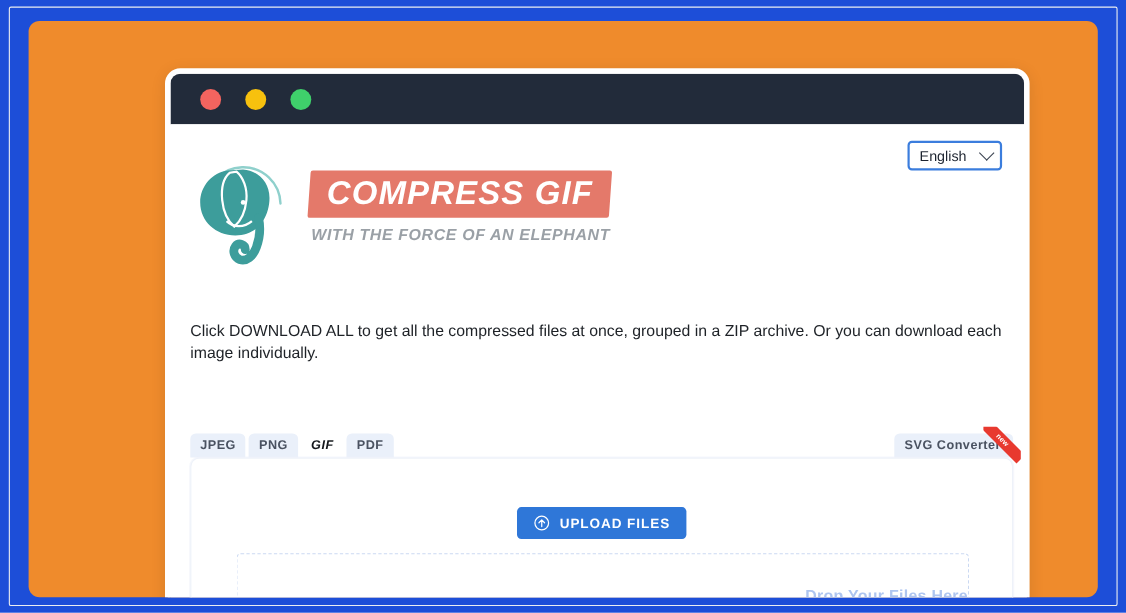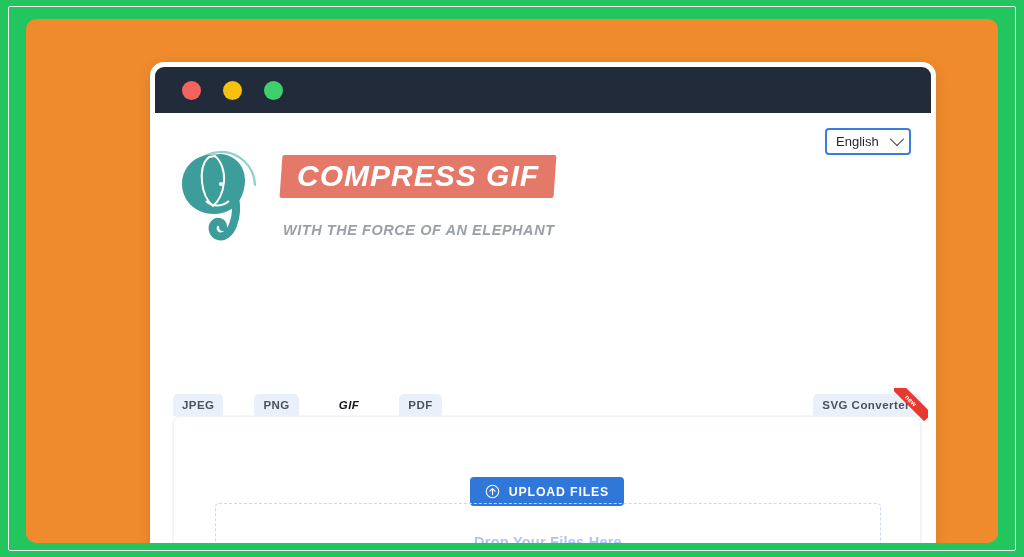--- a/index.html
+++ b/index.html
@@ -13,21 +13,21 @@
     overflow: hidden;
     font-family: "Liberation Sans", sans-serif;
     -webkit-font-smoothing: antialiased;
   }
 
   
   .page-root {
     position: absolute;
     left: 0; top: 0;
     width: 1024px; height: 557px;
-    background: #22c55e;
+    background: #1d4ed8;
   }
   .page-frame-line {
     position: absolute;
     left: 8px; top: 6px;
     width: 1008px; height: 545px;
     border: 1px solid #eceef1;
     border-radius: 2px;
     box-sizing: border-box;
   }
 
@@ -123,21 +123,21 @@
     display: block;
     transform: skewX(4deg);
     color: #ffffff;
     font-style: italic;
     font-weight: bold;
     font-size: 30px;
     letter-spacing: 1.0px;
     line-height: 1.06;
   }
   .brand-tagline {
-    margin-top: 24px;
+    margin-top: 8px;
     margin-left: 2px;
     color: #9aa0a6;
     font-style: italic;
     font-weight: bold;
     font-size: 14.5px;
     letter-spacing: 0.55px;
   }
 
   
   .desc-block {
@@ -154,21 +154,20 @@
   .desc-p:last-child { margin-bottom: 0; }
 
   
   .tabs-row {
     position: absolute;
     left: 18px; top: 281px;
     width: 748px;
     height: 22px;
     display: flex;
     align-items: flex-end;
-    gap: 28px;
   }
   .tab {
     font-size: 11.5px;
     font-weight: bold;
     letter-spacing: 0.45px;
     color: #4a5261;
     background: #eaf0fa;
     padding: 5px 9px 5px 9px;
     border-radius: 5px 5px 0 0;
     margin-right: 3px;
@@ -235,40 +234,39 @@
     gap: 9px;
     border: none;
     border-radius: 4px;
     padding: 0 15px;
     height: 29px;
     font-size: 12.3px;
     font-weight: bold;
     letter-spacing: 0.85px;
     cursor: pointer;
     font-family: "Liberation Sans", sans-serif;
-    margin-top: 16px;
   }
   .btn-upload { background: #2f77d8; color: #ffffff; }
   .btn-clear  { background: #f2b8b1; color: #ffffff; }
   .ic { width: 15px; height: 15px; flex: 0 0 auto; display: block; }
 
   
   .dropzone {
     position: absolute;
     left: 41px; top: 86px;
     width: 666px; height: 110px;
     border: 1.6px dashed #cbd9f2;
     border-radius: 4px;
     box-sizing: border-box;
   }
   .dropzone-text {
     position: absolute;
     left: 0; right: 0;
     top: 30px;
-    text-align: center;
+    text-align: right;
     color: #aec5f0;
     font-size: 14.5px;
     font-weight: bold;
     letter-spacing: 0.25px;
   }
 </style>
 </head>
 <body>
 
 <div class="page-root">
@@ -305,20 +303,21 @@
           </svg>
           <div class="logo-text">
             <div class="brand-banner">
               <span>COMPRESS GIF</span>
             </div>
             <div class="brand-tagline">WITH THE FORCE OF AN ELEPHANT</div>
           </div>
         </div>
 
         <div class="desc-block">
+          <p class="desc-p">Click DOWNLOAD ALL to get all the compressed files at once, grouped in a ZIP archive. Or you can download each image individually.</p>
         </div>
 
         <div class="tabs-row">
           <div class="tab">JPEG</div>
           <div class="tab">PNG</div>
           <div class="tab active">GIF</div>
           <div class="tab">PDF</div>
           <div class="tab-spacer"></div>
           <div class="tab tab-svg">
             <span>SVG Converter</span>

